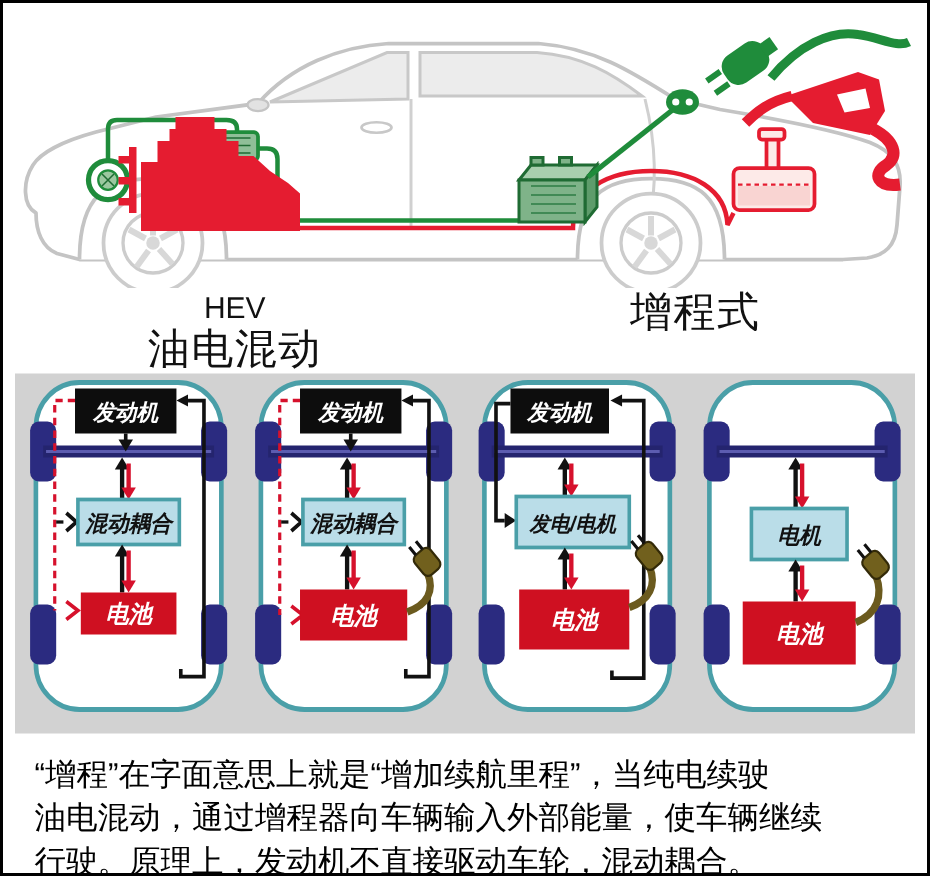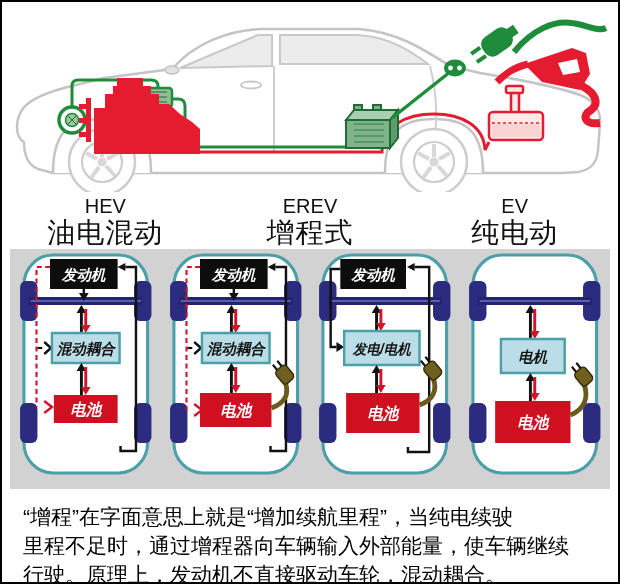--- a/index.html
+++ b/index.html
@@ -144,26 +144,21 @@
       </g>
     </svg>
   </div>
 
   <div class="labels-row">
     <div class="type-label">
       <div class="en">HEV</div>
       <div class="cn">油电混动</div>
     </div>
     <div class="type-label">
-      <div class="en">EREV</div>
       <div class="cn">增程式</div>
-    </div>
-    <div class="type-label">
-      <div class="en">EV</div>
-      <div class="cn">纯电动</div>
     </div>
   </div>
 
   <div class="panels-strip">
 
     <div class="panel">
       <svg width="100%" height="222" viewBox="0 0 132 222" preserveAspectRatio="none">
         <rect x="2" y="2" width="128" height="218" rx="30" fill="#ffffff" stroke="#4a9fa8" stroke-width="3.2"></rect>
         <g fill="#2b2b80">
           <rect x="-2" y="28" width="18" height="40" rx="6"></rect>
@@ -317,17 +312,17 @@
             <rect x="-7" y="-9" width="14" height="17" rx="4" fill="#71601d" stroke="#332a08" stroke-width="1.5"></rect>
             <path d="M-3,-9 L-3,-16 M3,-9 L3,-16" stroke="#111111" stroke-width="2.2"></path>
           </g>
         </g>
       </svg>
     </div>
   </div>
 
   <div class="caption">
     <div>“增程”在字面意思上就是“增加续航里程”，当纯电续驶</div>
-    <div>里程不足时，通过增程器向车辆输入外部能量，使车辆继续</div>
+    <div>油电混动，通过增程器向车辆输入外部能量，使车辆继续</div>
     <div>行驶。原理上，发动机不直接驱动车轮，混动耦合。</div>
   </div>
 
 </div>
 
 </body></html>

